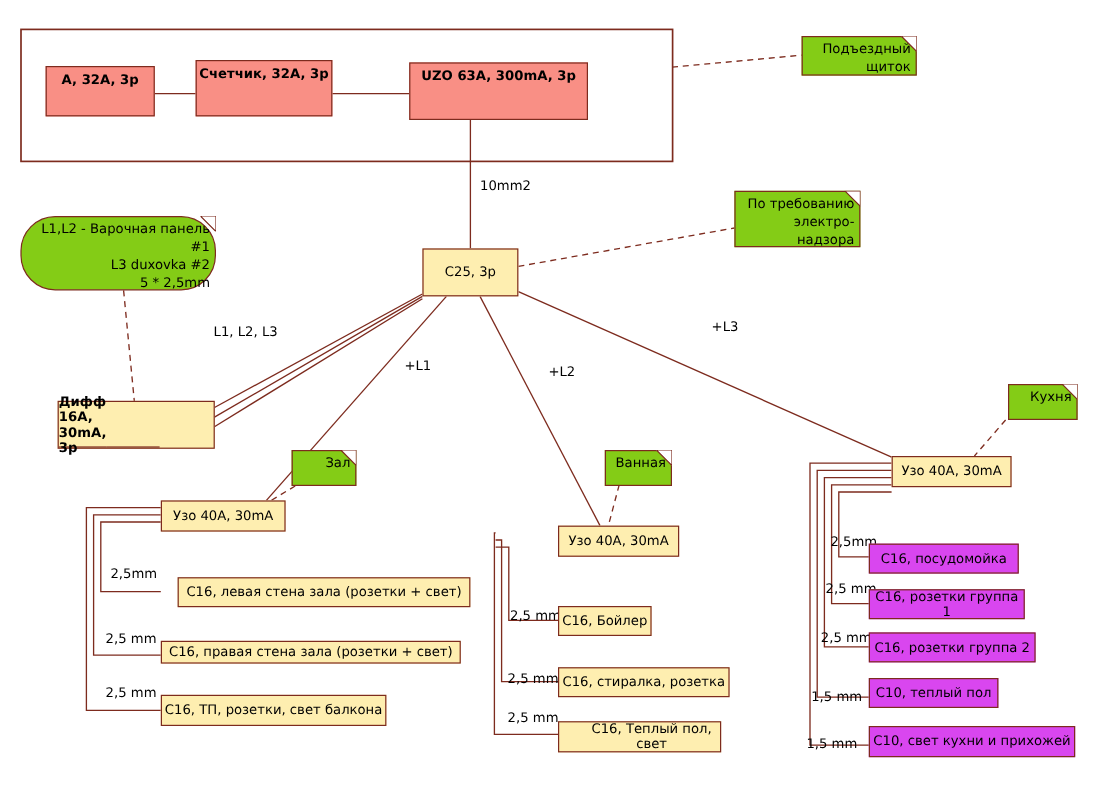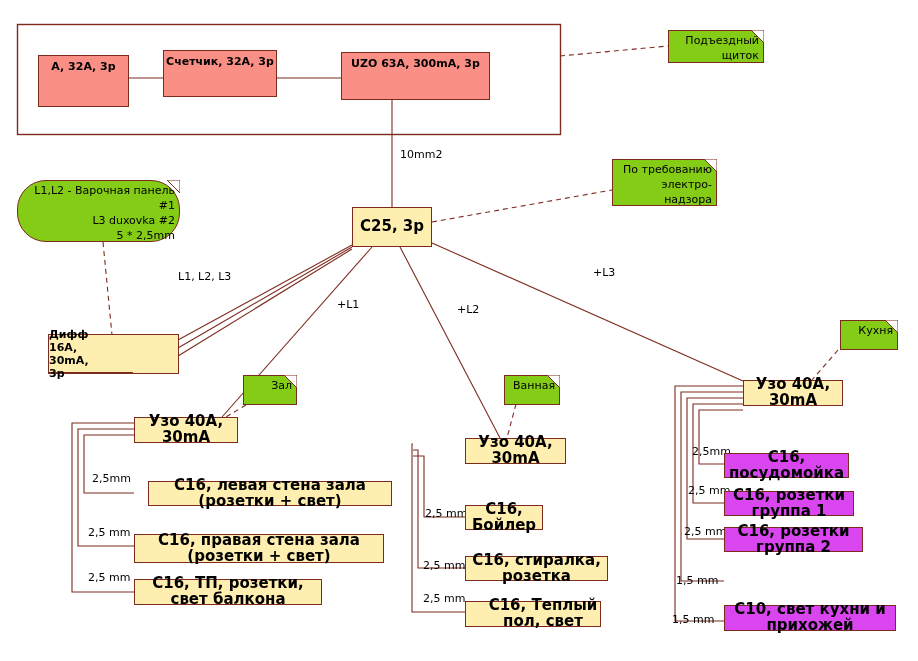--- a/index.html
+++ b/index.html
@@ -55,22 +55,22 @@
     background: #f98f85;
     color: #000000;
     font-weight: bold;
     font-size: 11px;
     align-items: flex-start;
     padding-top: 5px;
   }
   .box-yellow {
     background: #feeeb0;
     color: #000000;
-    font-weight: bold;
-    font-size: 15px;
+    font-weight: normal;
+    font-size: 11px;
   }
   .box-yellow-strong {
     background: #d946ef;
   }
   .note {
     position: absolute;
     box-sizing: border-box;
     background: #84cc16;
     border: 1.4px solid #7d2b1e;
     color: #000000;
@@ -171,21 +171,21 @@
     <path class="wire" d="M413,450 L418,450 L418,568 L465,568"></path>
     <path class="wire" d="M413,456 L424,456 L424,517 L465,517"></path>
 
     <path class="wire" d="M743,386 L675,386 L675,621 L724,621"></path>
     <path class="wire" d="M743,392 L681,392 L681,581 L724,581"></path>
     <path class="wire" d="M743,398 L687,398 L687,539 L724,539"></path>
     <path class="wire" d="M743,404 L693,404 L693,503 L724,503"></path>
     <path class="wire" d="M743,410 L699,410 L699,464 L724,464"></path>
   </svg>
 
-  <div class="box box-red" style="left:38px; top:55px; width:91px; height:52px;">A, 32A, 3p</div>
+  <div class="box box-red" style="left:38px; top:55px; width:91px; height:42px;">A, 32A, 3p</div>
 
   <div class="box box-red" style="left:163px; top:50px; width:114px; height:47px;">Счетчик, 32A, 3p</div>
 
   <div class="box box-red" style="left:341px; top:52px; width:149px; height:48px;">UZO 63A, 300mA, 3p</div>
 
   <div class="note" style="left:668px; top:30px; width:96px; height:33px;">Подъездный
 щиток<svg class="note-fold" viewBox="0 0 13 13">
       <polygon points="0,0 13,13 13,0" fill="#ffffff" stroke="#7d2b1e" stroke-width="1"></polygon>
     </svg></div>
 
@@ -217,21 +217,21 @@
   <div class="note" style="left:243px; top:375px; width:54px; height:30px;">Зал<svg class="note-fold" viewBox="0 0 13 13">
       <polygon points="0,0 13,13 13,0" fill="#ffffff" stroke="#7d2b1e" stroke-width="1"></polygon>
     </svg></div>
 
   <div class="box box-yellow" style="left:134px; top:417px; width:104px; height:26px;">Узо 40A, 30mA</div>
 
   <div class="wirelabel" style="left:92px; top:472px;">2,5mm</div>
   <div class="box box-yellow" style="left:148px; top:481px; width:244px; height:25px;">C16, левая стена зала (розетки + свет)</div>
 
   <div class="wirelabel" style="left:88px; top:526px;">2,5 mm</div>
-  <div class="box box-yellow" style="left:134px; top:534px; width:250px; height:29px;">C16, правая стена зала (розетки + свет)</div>
+  <div class="box box-yellow" style="left:134px; top:534px; width:250px; height:19px;">C16, правая стена зала (розетки + свет)</div>
 
   <div class="wirelabel" style="left:88px; top:571px;">2,5 mm</div>
   <div class="box box-yellow" style="left:134px; top:579px; width:188px; height:26px;">C16, ТП, розетки, свет балкона</div>
 
   <div class="wirelabel" style="left:457px; top:303px;">+L2</div>
 
   <div class="note" style="left:504px; top:375px; width:56px; height:30px;">Ванная<svg class="note-fold" viewBox="0 0 13 13">
       <polygon points="0,0 13,13 13,0" fill="#ffffff" stroke="#7d2b1e" stroke-width="1"></polygon>
     </svg></div>
 
@@ -257,17 +257,18 @@
   <div class="wirelabel" style="left:692px; top:445px;">2,5mm</div>
   <div class="box box-yellow box-yellow-strong" style="left:724px; top:453px; width:125px; height:25px;">C16, посудомойка</div>
 
   <div class="wirelabel" style="left:688px; top:484px;">2,5 mm</div>
   <div class="box box-yellow box-yellow-strong" style="left:724px; top:491px; width:130px; height:25px;">C16, розетки группа 1</div>
 
   <div class="wirelabel" style="left:684px; top:525px;">2,5 mm</div>
   <div class="box box-yellow box-yellow-strong" style="left:724px; top:527px; width:139px; height:25px;">C16, розетки группа 2</div>
 
   <div class="wirelabel" style="left:676px; top:574px;">1,5 mm</div>
+  <div class="box box-yellow box-yellow-strong" style="left:724px; top:565px; width:108px; height:25px;">C10, теплый пол</div>
 
   <div class="wirelabel" style="left:672px; top:613px;">1,5 mm</div>
   <div class="box box-yellow box-yellow-strong" style="left:724px; top:605px; width:172px; height:26px;">C10, свет кухни и прихожей</div>
 
 </div>
 
 </body></html>

